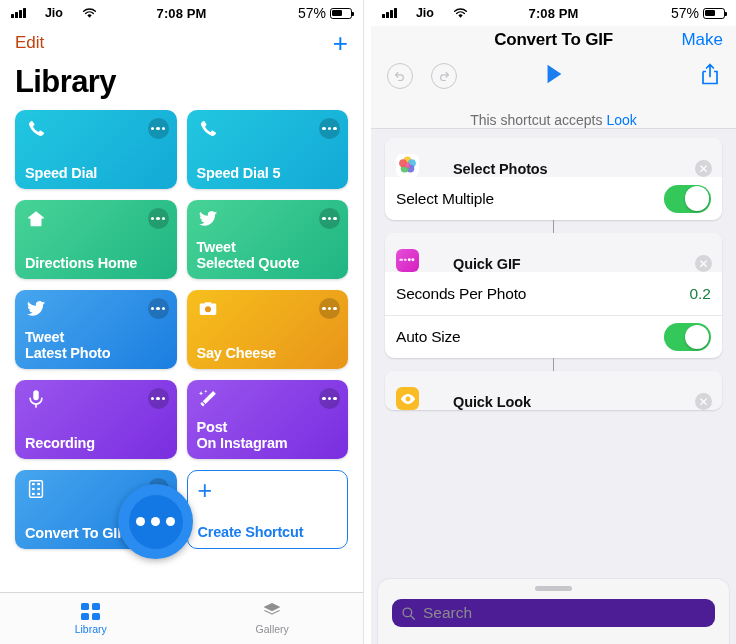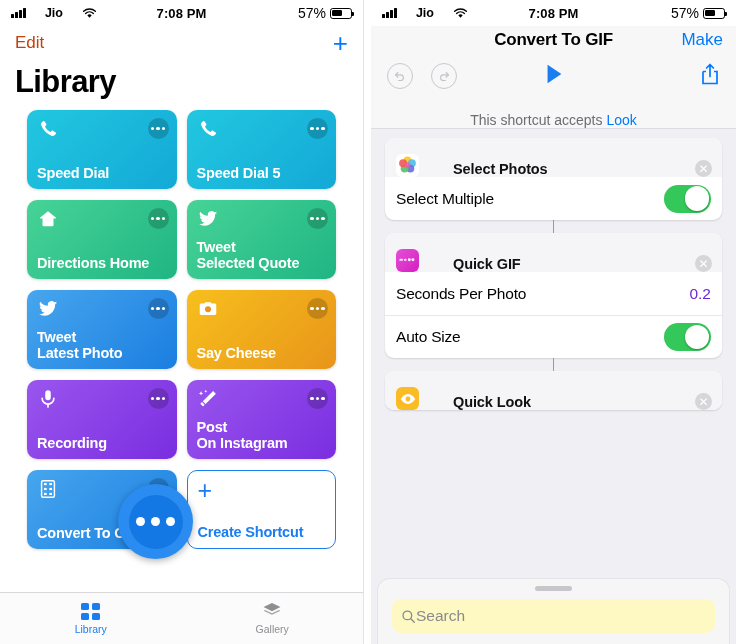--- a/index.html
+++ b/index.html
@@ -34,21 +34,21 @@
   .batt span{display:block;height:100%;width:57%;background:#000;border-radius:1.2px;}
   .battpct{font-size:14px;font-weight:normal;}
 
   
   .lnav { height:34px; display:flex; align-items:center; justify-content:space-between; padding:0 15px; }
   .edit-btn { color:#c2410c; font-size:17px; }
   .plus-btn { color:#007aff; font-size:26px; line-height:26px; font-weight:300; }
   .big-title { font-size:31px; font-weight:bold; color:#000; padding:4px 15px 10px; letter-spacing:-.6px;}
 
   
-  .grid { padding: 0 27px; display:grid; grid-template-columns: 1fr 1fr; gap: 11px 10px; }
+  .grid { padding: 0 15px; display:grid; grid-template-columns: 1fr 1fr; gap: 11px 10px; }
   .tile {
     position:relative; height:79px; border-radius:10px; padding:8px 10px;
     display:flex; flex-direction:column; justify-content:space-between;
     box-shadow: 0 1px 3px rgba(0,0,0,.16);
     overflow:hidden;
   }
   .tile .ticon { width:22px; height:22px; color:#fff; }
   .tile .tlabel { color:#fff; font-size:14.5px; font-weight:bold; line-height:1.12; letter-spacing:-.2px; }
   .tile .dots {
     position:absolute; right:8px; top:8px; width:21px; height:21px; border-radius:50%;
@@ -102,33 +102,33 @@
   
   .cards { padding: 9px 14px 0; position:relative; }
   .card { background:#fff; border-radius:9px; overflow:hidden; box-shadow:0 1px 2px rgba(0,0,0,.13); }
   .card-head { height:39px; display:flex; align-items:flex-end; padding:0 11px; background:#f5f5f7; position:relative;gap:24px;}
   .app-icon { width:23px;height:23px;border-radius:6px; display:flex;align-items:center;justify-content:center; overflow:hidden; flex:none;}
   .card-title { font-size:14.5px; font-weight:bold; color:#111; margin-left:10px; letter-spacing:-.1px;}
   .x-btn { position:absolute; right:10px; width:17px;height:17px;border-radius:50%;background:#d6d6da; display:flex;align-items:center;justify-content:center; color:#fff; font-size:12px; line-height:1;}
   .row { height:43px; display:flex; align-items:center; padding:0 11px; border-top:1px solid #e8e8ea; }
   .card-head + .row { border-top:none; }
   .row-label { font-size:15.5px; color:#000; flex:1; letter-spacing:-.2px;}
-  .row-value { font-size:15.5px; color:#6d28d9; }
+  .row-value { font-size:15.5px; color:#15803d; }
   .toggle { width:47px;height:28px;border-radius:14px;background:#34c759;position:relative;flex:none;}
   .toggle::after{content:"";position:absolute;right:1.6px;top:1.6px;width:24.8px;height:24.8px;border-radius:50%;background:#fff;box-shadow:0 1px 2px rgba(0,0,0,.28);}
   .connector { width:1.5px; height:13px; background:#9a9aa0; margin:0 auto; }
 
   
   .sheet {
     position:absolute; left:6px; right:6px; bottom:0; height:66px;
     background:#f6f6f7; border:1px solid #e4e4e8; border-bottom:none;
     border-radius:13px 13px 0 0; padding-top:7px;
   }
   .handle { width:37px;height:5px;border-radius:3px;background:#c6c6cb; margin:0 auto 8px; }
-  .searchbar { margin:0 14px; height:34px; border-radius:9px; background:#fef9c3; display:flex; align-items:center; padding:0 9px; }
+  .searchbar { margin:0 14px; height:28px; border-radius:9px; background:#4c1d95; display:flex; align-items:center; padding:0 9px; gap:7px; }
   .search-ph { font-size:15.5px; color:#8a8a8e; }
 </style>
 </head>
 <body>
 
 <div class="screens">
 
   <div class="phone left">
 
     <div class="statusbar">

